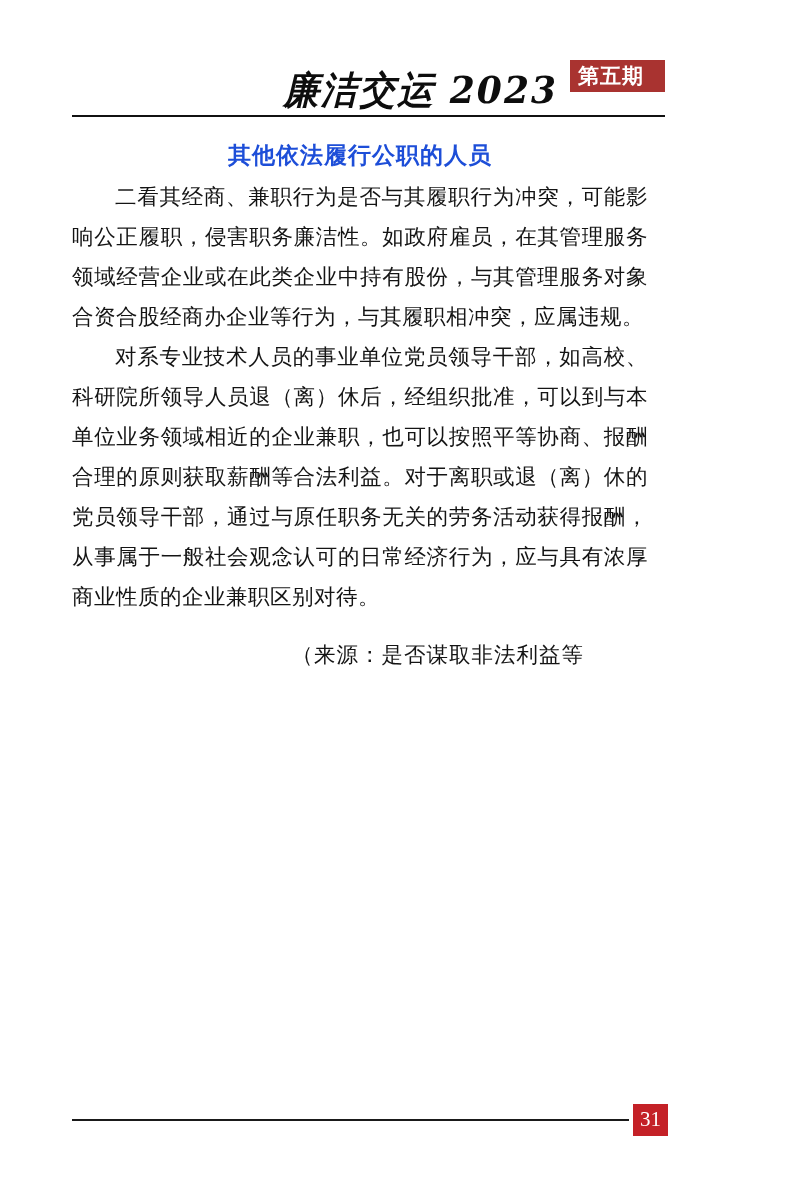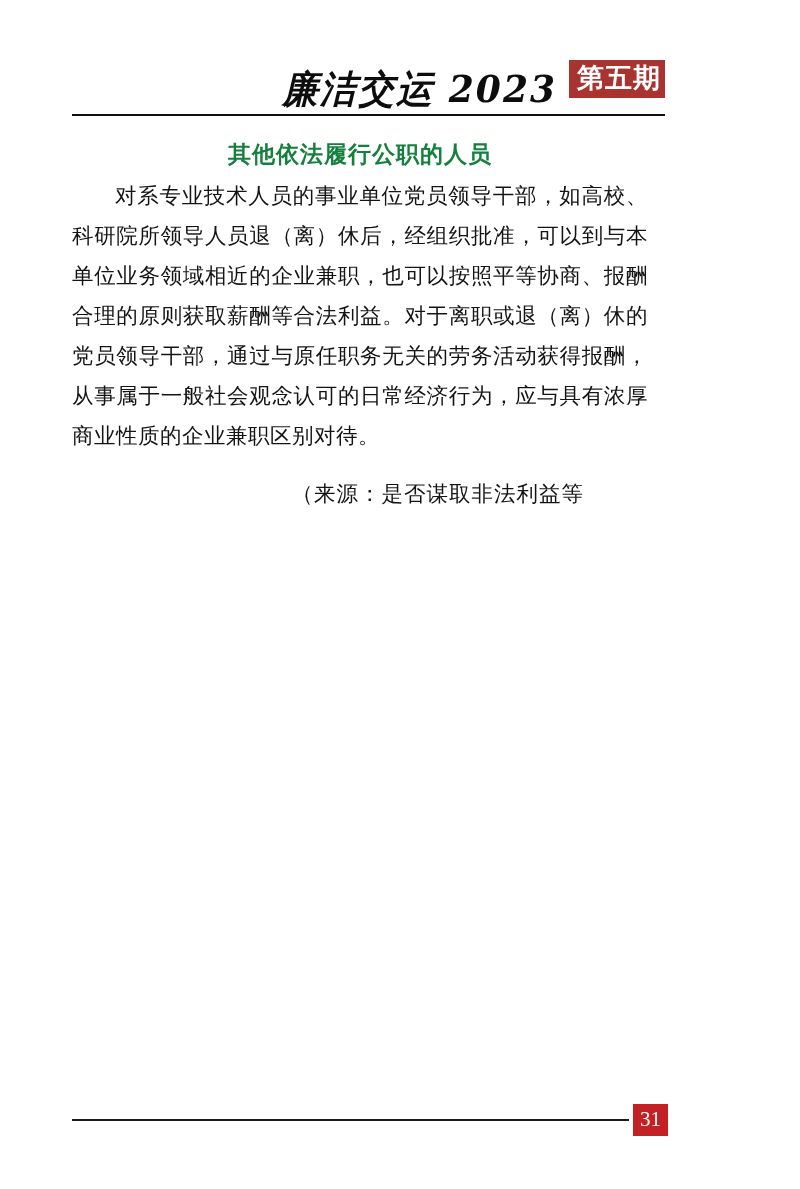--- a/index.html
+++ b/index.html
@@ -32,41 +32,41 @@
     line-height: 1;
     letter-spacing: 2px;
     color: #0d0d0d;
     transform: scaleY(1.05);
   }
   .issue-badge {
     background: #a93330;
     color: #ffffff;
     font-family: "Liberation Sans", sans-serif;
     font-weight: bold;
-    font-size: 27px;
+    font-size: 21px;
     line-height: 1;
-    padding: 5px 4px 6px 8px;
+    padding: 5px 21px 6px 8px;
     letter-spacing: 1px;
-    margin-bottom: 8px;
+    margin-bottom: 15px;
   }
   .masthead-rule {
     margin-top: 8px;
     height: 2px;
     background: #111111;
   }
 
   
   .content {
     padding: 16px 72px 0 72px;
   }
   .section-heading {
     font-family: "Liberation Sans", "DejaVu Sans", sans-serif;
     font-weight: bold;
     font-size: 23px;
-    color: #15803d;
+    color: #1d4ed8;
     text-align: center;
     line-height: 44px;
     letter-spacing: 1px;
   }
   .body-para {
     margin: 0;
     font-size: 21.5px;
     line-height: 40px;
     text-indent: 2em;
     text-align: justify;
@@ -120,20 +120,21 @@
       <span class="issue-badge">第五期</span>
     </div>
     <div class="masthead-rule"></div>
   </div>
 
   <div class="content">
 
     <div class="section-heading">其他依法履行公职的人员</div>
 
 
+    <p class="body-para">二看其经商、兼职行为是否与其履职行为冲突，可能影响公正履职，侵害职务廉洁性。如政府雇员，在其管理服务领域经营企业或在此类企业中持有股份，与其管理服务对象合资合股经商办企业等行为，与其履职相冲突，应属违规。</p>
 
 
 
     <p class="body-para">对系专业技术人员的事业单位党员领导干部，如高校、科研院所领导人员退（离）休后，经组织批准，可以到与本单位业务领域相近的企业兼职，也可以按照平等协商、报酬合理的原则获取薪酬等合法利益。对于离职或退（离）休的党员领导干部，通过与原任职务无关的劳务活动获得报酬，从事属于一般社会观念认可的日常经济行为，应与具有浓厚商业性质的企业兼职区别对待。</p>
 
     <div class="source-block">
       <div>（来源：是否谋取非法利益等</div>
     </div>
 
   </div>

